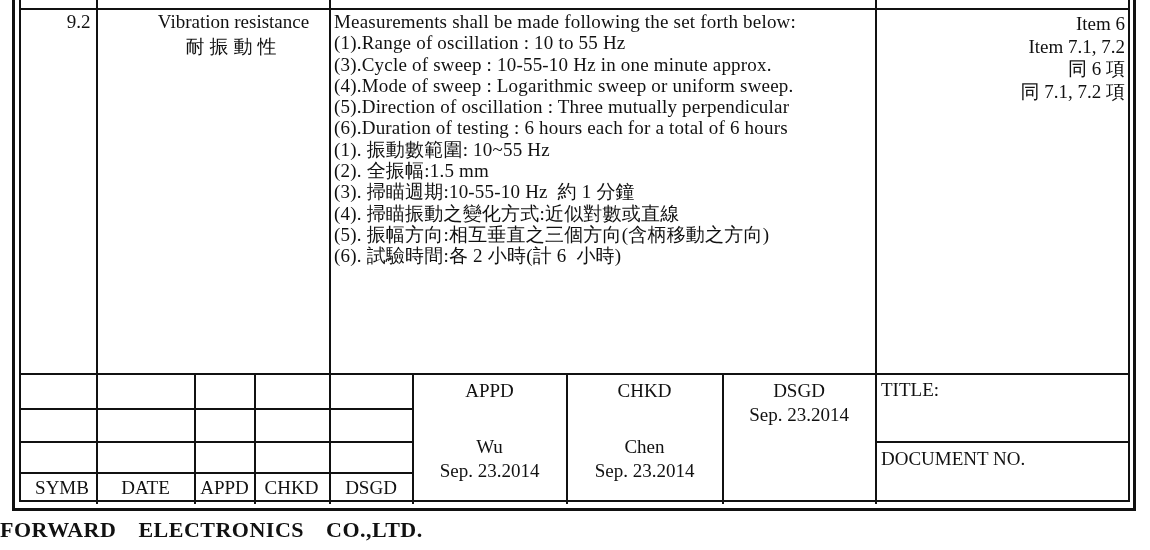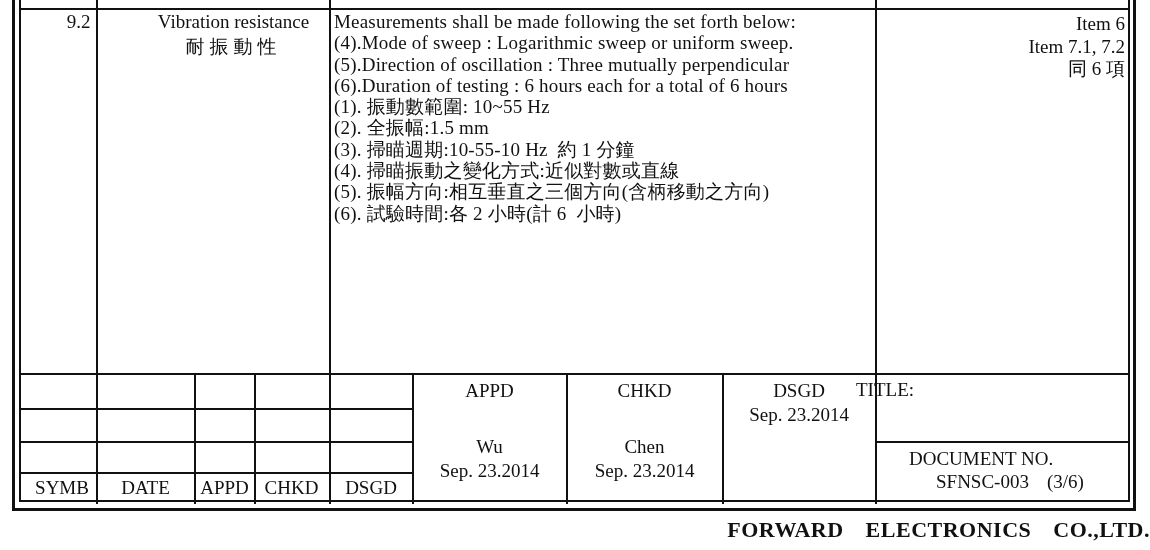--- a/index.html
+++ b/index.html
@@ -27,21 +27,21 @@
   .appr-name { margin-top:34px; font-size:19px; line-height:22px; }
   .appr-date { margin-top:2px; font-size:19px; line-height:22px; }
 
   .rev-label { position:absolute; top:474px; height:28px; line-height:28px;
                text-align:center; font-size:19px; }
 
   .doc-line { position:absolute; font-size:19px; line-height:22px; }
   .page-no { margin-left:18px; }
 
   .footer {
-    position:absolute; top:517px; left:0; width:1150px; text-align:right;
+    position:absolute; top:517px; left:0; width:1150px; text-align:left;
     font-weight:bold; font-size:22px; letter-spacing:0.5px; word-spacing:16px;
   }
 </style>
 </head>
 <body>
 
 <div class="page">
 
   <div class="border-box" style="left:12px; top:-8px; width:1118px; height:516px;"></div>
   <div class="border-box inner" style="left:19px; top:-8px; width:1107px; height:508px;"></div>
@@ -66,35 +66,38 @@
     <span>9.2</span>
   </div>
 
   <div class="cell-text center" style="left:82px; top:11px; width:231px;margin-left:36px;">
     <div>Vibration resistance</div>
     <div class="zh-spaced">耐振動性</div>
   </div>
 
   <div class="cell-text" style="left:334px; top:11px; width:540px;">
     <div class="spec-line">Measurements shall be made following the set forth below:</div>
+    <div class="spec-line">(1).Range of oscillation : 10 to 55 Hz</div>
+    <div class="spec-line">(3).Cycle of sweep : 10-55-10 Hz in one minute approx.</div>
     <div class="spec-line">(4).Mode of sweep : Logarithmic sweep or uniform sweep.</div>
     <div class="spec-line">(5).Direction of oscillation : Three mutually perpendicular</div>
     <div class="spec-line">(6).Duration of testing : 6 hours each for a total of 6 hours</div>
     <div class="spec-line">(1). 振動數範圍: 10~55 Hz</div>
     <div class="spec-line">(2). 全振幅:1.5 mm</div>
     <div class="spec-line">(3). 掃瞄週期:10-55-10 Hz  約 1 分鐘</div>
     <div class="spec-line">(4). 掃瞄振動之變化方式:近似對數或直線</div>
     <div class="spec-line">(5). 振幅方向:相互垂直之三個方向(含柄移動之方向)</div>
     <div class="spec-line">(6). 試驗時間:各 2 小時(計 6  小時)</div>
   </div>
 
   <div class="cell-text" style="left:881px; top:13px; width:244px;">
     <div class="crit-line">Item 6</div>
     <div class="crit-line">Item 7.1, 7.2</div>
     <div class="crit-line">同 6 項</div>
+    <div class="crit-line">同 7.1, 7.2 項</div>
   </div>
 
   <div class="appr-cell" style="left:414px; width:151px;">
     <div class="appr-role">APPD</div>
     <div class="appr-name">Wu</div>
     <div class="appr-date">Sep. 23.2014</div>
   </div>
   <div class="appr-cell" style="left:568px; width:153px;">
     <div class="appr-role">CHKD</div>
     <div class="appr-name">Chen</div>
@@ -104,21 +107,18 @@
     <div class="appr-role">DSGD</div>
     <div class="appr-date">Sep. 23.2014</div>
   </div>
 
   <div class="rev-label" style="left:21px;  width:82px;">SYMB</div>
   <div class="rev-label" style="left:98px;  width:95px;">DATE</div>
   <div class="rev-label" style="left:196px; width:57px;">APPD</div>
   <div class="rev-label" style="left:256px; width:71px;">CHKD</div>
   <div class="rev-label" style="left:331px; width:80px;">DSGD</div>
 
-  <div class="cell-text" style="left:856px; top:379px;">TITLE:</div>
-  <div class="cell-text" style="left:881px; top:448px;margin-left:28px;">DOCUMENT NO.</div>
-  <div class="doc-line" style="left:936px; top:471px;">
-    <span>SFNSC-003</span><span class="page-no">(3/6)</span>
-  </div>
+  <div class="cell-text" style="left:881px; top:379px;">TITLE:</div>
+  <div class="cell-text" style="left:881px; top:448px;">DOCUMENT NO.</div>
 
   <div class="footer">FORWARD ELECTRONICS CO.,LTD.</div>
 
 </div>
 
 </body></html>

